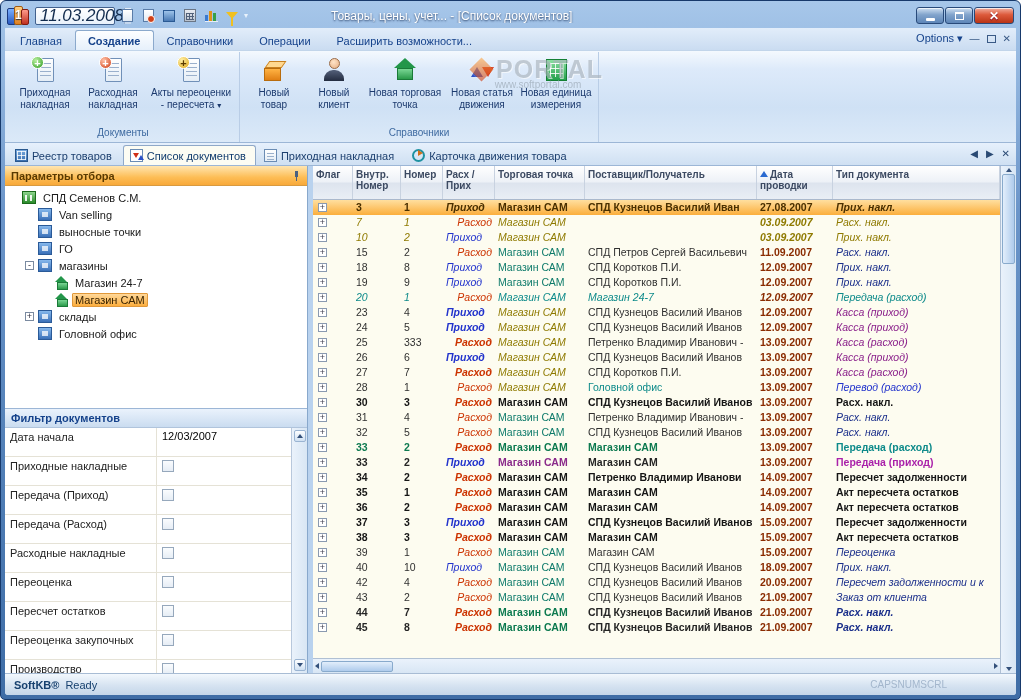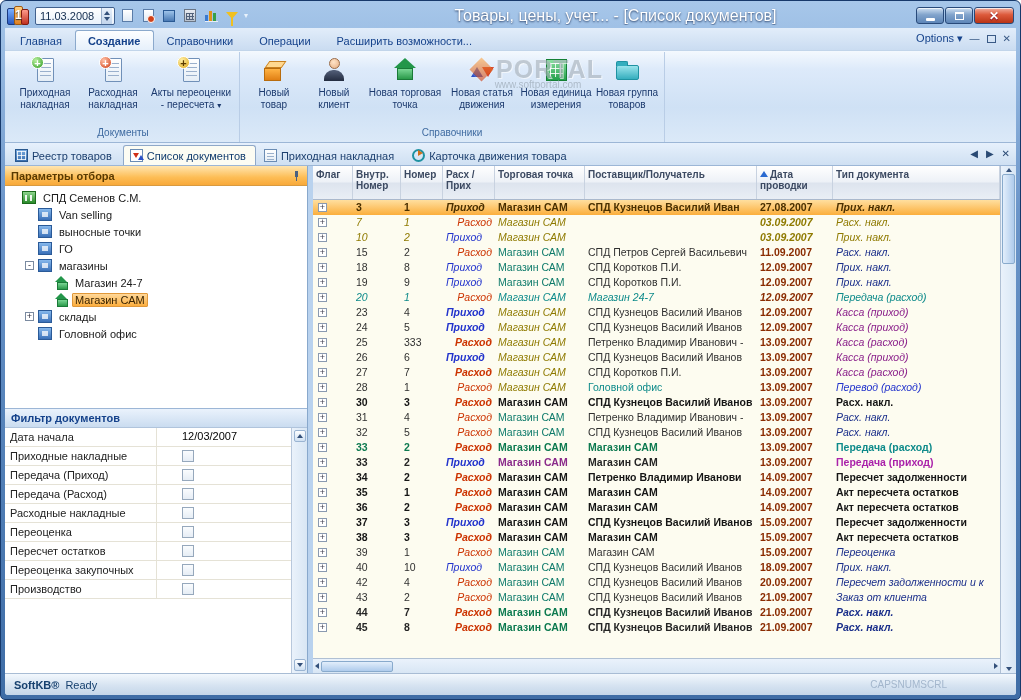--- a/index.html
+++ b/index.html
@@ -6,41 +6,41 @@
   html,body{width:1021px;height:700px;font-family:"Liberation Sans",sans-serif;background:#fff;}
   .window{position:relative;width:1021px;height:700px;background:linear-gradient(#a7c7ea,#6b95c9 30%,#4f7db5 70%,#3f6da6);border:1px solid #17396b;border-radius:6px 6px 5px 5px;overflow:hidden;}
 
   
   .titlebar{height:27px;display:flex;align-items:center;gap:5px;padding:2px 6px 0 5px;position:relative;}
   .app-icon{width:24px;height:22px;position:relative;flex:0 0 auto;}
   .app-icon .b1{position:absolute;left:1px;top:3px;width:9px;height:17px;background:linear-gradient(#7ab0ff,#2a5ac0);border:1px solid #1a3a80;border-radius:2px;}
   .app-icon .b2{position:absolute;left:8px;top:1px;width:9px;height:19px;background:linear-gradient(#ffd080,#e08020);border:1px solid #a05a10;border-radius:2px;}
   .app-icon .b3{position:absolute;left:15px;top:4px;width:8px;height:16px;background:linear-gradient(#ff9a8a,#c03020);border:1px solid #801a10;border-radius:2px;}
   .app-icon .one{position:absolute;left:9px;top:3px;color:#fff;font-size:12px;font-weight:bold;text-shadow:0 1px 1px #333;}
-  .datefield{width:80px;height:18px;background:linear-gradient(#ffffff,#e8f1fb);border:1px solid #41618e;border-radius:2px;display:flex;align-items:center;font-size:11px;color:#122c4e;padding:0 2px;}
+  .datefield{width:80px;height:18px;background:linear-gradient(#ffffff,#e8f1fb);border:1px solid #41618e;border-radius:2px;display:flex;align-items:center;font-size:17px;color:#122c4e;padding:0 2px;font-style:italic;}
   .datefield .val{flex:1;padding-left:2px;}
   .spin{width:11px;height:16px;display:flex;flex-direction:column;align-items:center;justify-content:center;gap:2px;background:linear-gradient(#e8f0fa,#c2d5ec);border-left:1px solid #9ab0cc;}
   .tri-up{width:0;height:0;border-left:3px solid transparent;border-right:3px solid transparent;border-bottom:4px solid #33507a;}
   .tri-down{width:0;height:0;border-left:3px solid transparent;border-right:3px solid transparent;border-top:4px solid #33507a;}
   .qat{display:flex;align-items:center;gap:3px;z-index:2;}
   .qbtn{width:18px;height:18px;border-radius:3px;display:flex;align-items:center;justify-content:center;position:relative;}
   .qpage{width:11px;height:13px;background:linear-gradient(#fff,#dfe9f4);border:1px solid #5a7ca8;position:relative;}
   .qpage.red::after{content:"";position:absolute;right:-2px;bottom:-2px;width:6px;height:6px;background:#d04018;border-radius:50%;border:1px solid #fff;}
   .qlist{width:12px;height:12px;background:linear-gradient(#9ec4ea,#4a7ab4);border:1px solid #2a5a94;}
   .qcalc{width:12px;height:13px;background:linear-gradient(#e8ecf2,#b8c2ce);border:1px solid #6a7686;}
   .qcalc::after{content:"";position:absolute;left:5px;top:6px;width:8px;height:7px;background:repeating-linear-gradient(#51617a 0 1px,transparent 1px 3px),repeating-linear-gradient(90deg,#51617a 0 1px,transparent 1px 3px);}
   .qchart{width:13px;height:12px;position:relative;border-bottom:1px solid #e8eef6;}
   .qchart i{position:absolute;bottom:0;width:3px;display:block;}
   .qchart i:nth-child(1){left:0;height:6px;background:#3a7ad0;}
   .qchart i:nth-child(2){left:4px;height:10px;background:#e09018;}
   .qchart i:nth-child(3){left:8px;height:8px;background:#38a048;}
   .qfunnel{width:0;height:0;border-left:6px solid transparent;border-right:6px solid transparent;border-top:7px solid #f0c020;position:relative;}
   .qfunnel::after{content:"";position:absolute;left:-1px;top:-1px;width:2px;height:8px;background:#f0c020;}
   .qchevron{color:#e8f2fc;font-size:8px;}
-  .title-text{position:absolute;left:330px;right:120px;text-align:center;color:#fff;font-size:16px;text-shadow:0 1px 2px rgba(10,30,70,.8);white-space:nowrap;overflow:hidden;}
+  .title-text{position:absolute;left:330px;right:120px;color:#fff;font-size:12px;text-shadow:0 1px 2px rgba(10,30,70,.8);white-space:nowrap;overflow:hidden;}
   .win-controls{margin-left:auto;display:flex;gap:1px;z-index:2;}
   .wbtn{width:28px;height:17px;border:1px solid #284a7a;border-radius:3px;background:linear-gradient(#cfe0f2,#82a4cc 45%,#5d86b8);box-shadow:inset 0 1px 0 rgba(255,255,255,.7);display:flex;align-items:center;justify-content:center;}
   .wbtn .minbar{width:9px;height:3px;background:#fff;margin-top:7px;border-radius:1px;}
   .wbtn .maxbox{width:9px;height:8px;border:1px solid #fff;border-top-width:2px;}
   .wbtn.close{width:40px;background:linear-gradient(#f2b0a0,#dd5a3c 45%,#b83416);color:#fff;font-size:12px;font-weight:bold;text-shadow:0 1px 1px #702;}
 
   
   .client{position:absolute;top:27px;left:4px;right:4px;bottom:4px;display:flex;flex-direction:column;background:#d5e5f6;border-radius:1px 1px 3px 3px;overflow:hidden;}
 
   
@@ -118,21 +118,21 @@
   .ticon.org{background:linear-gradient(#8cd48c,#2a8a2a);border:1px solid #1a6a1a;}
   .ticon.org::after{content:"";position:absolute;left:2px;top:3px;right:2px;bottom:2px;background:repeating-linear-gradient(90deg,rgba(255,255,255,.9) 0 2px,transparent 2px 5px);}
   .ticon.point{background:linear-gradient(#86b8ec,#3a70b8);border:1px solid #2a5a98;}
   .ticon.point::after{content:"";position:absolute;left:3px;top:3px;width:6px;height:5px;background:rgba(255,255,255,.75);}
   .ticon.shop::before{content:"";position:absolute;left:1px;top:0;width:0;height:0;border-left:6px solid transparent;border-right:6px solid transparent;border-bottom:6px solid #23964a;}
   .ticon.shop::after{content:"";position:absolute;left:3px;top:6px;width:9px;height:6px;background:linear-gradient(#79d694,#2a9a4a);border:1px solid #1a7a38;}
   .tlabel{padding:0 2px;border:1px solid transparent;}
   .tree-item.selected .tlabel{background:linear-gradient(#ffd89a,#fcae3e);border-color:#e0983a;border-radius:1px;color:#3a2400;}
   .filter-area{flex:1;display:flex;min-height:0;background:#fff;}
   .filter-rows{flex:1;overflow:hidden;}
-  .frow{height:19px;display:flex;border-bottom:1px solid #e5e2d6;font-size:11px;gap:20px;}
+  .frow{height:29px;display:flex;border-bottom:1px solid #e5e2d6;font-size:11px;}
   .flabel{width:152px;flex:0 0 auto;padding:3px 5px 0;color:#222;border-right:1px solid #e5e2d6;}
   .fvalue{flex:1;padding:2px 5px 0;color:#000;}
   .checkbox{display:inline-block;width:12px;height:12px;border:1px solid #96a8bc;background:linear-gradient(#fafcfe,#e6edf5);margin-top:1px;}
   .fscroll{width:16px;flex:0 0 auto;background:linear-gradient(90deg,#eaf2fb,#d8e6f4);border-left:1px solid #b8c8dc;display:flex;flex-direction:column;align-items:center;justify-content:space-between;padding:2px 0;}
   .sc-btn{width:12px;height:12px;display:flex;align-items:center;justify-content:center;background:linear-gradient(#fdfeff,#cfe0f2);border:1px solid #9ab4d2;border-radius:2px;}
   .splitter{width:5px;flex:0 0 auto;background:#b9d2ee;}
 
   
   .grid-wrap{flex:1;display:flex;min-width:0;background:#fdfcf0;}
   .grid-content{flex:1;display:flex;flex-direction:column;min-width:0;--gcols:40px 48px 42px 52px 90px 172px 76px minmax(0,1fr);}
@@ -315,26 +315,20 @@
                 <span class="arr-down"></span>
               </span>
             <span class="rlabel">Новая статья движения</span>
           </div>
           <div class="rbtn" style="width:76px">
             <span class="ricon">
                 <span class="unitbox"></span>
               </span>
             <span class="rlabel">Новая единица измерения</span>
           </div>
-          <div class="rbtn" style="width:66px">
-            <span class="ricon">
-                <span class="folder"></span>
-              </span>
-            <span class="rlabel">Новая группа товаров</span>
-          </div>
         </div>
         <div class="rgroup-label">Справочники</div>
       </div>
       <div class="watermark">
         <div class="wm-row">
             <span class="wm-diamond"></span>
             <span class="wm-title">PORTAL</span>
           </div>
         <div class="wm-sub">www.softportal.com</div>
       </div>

